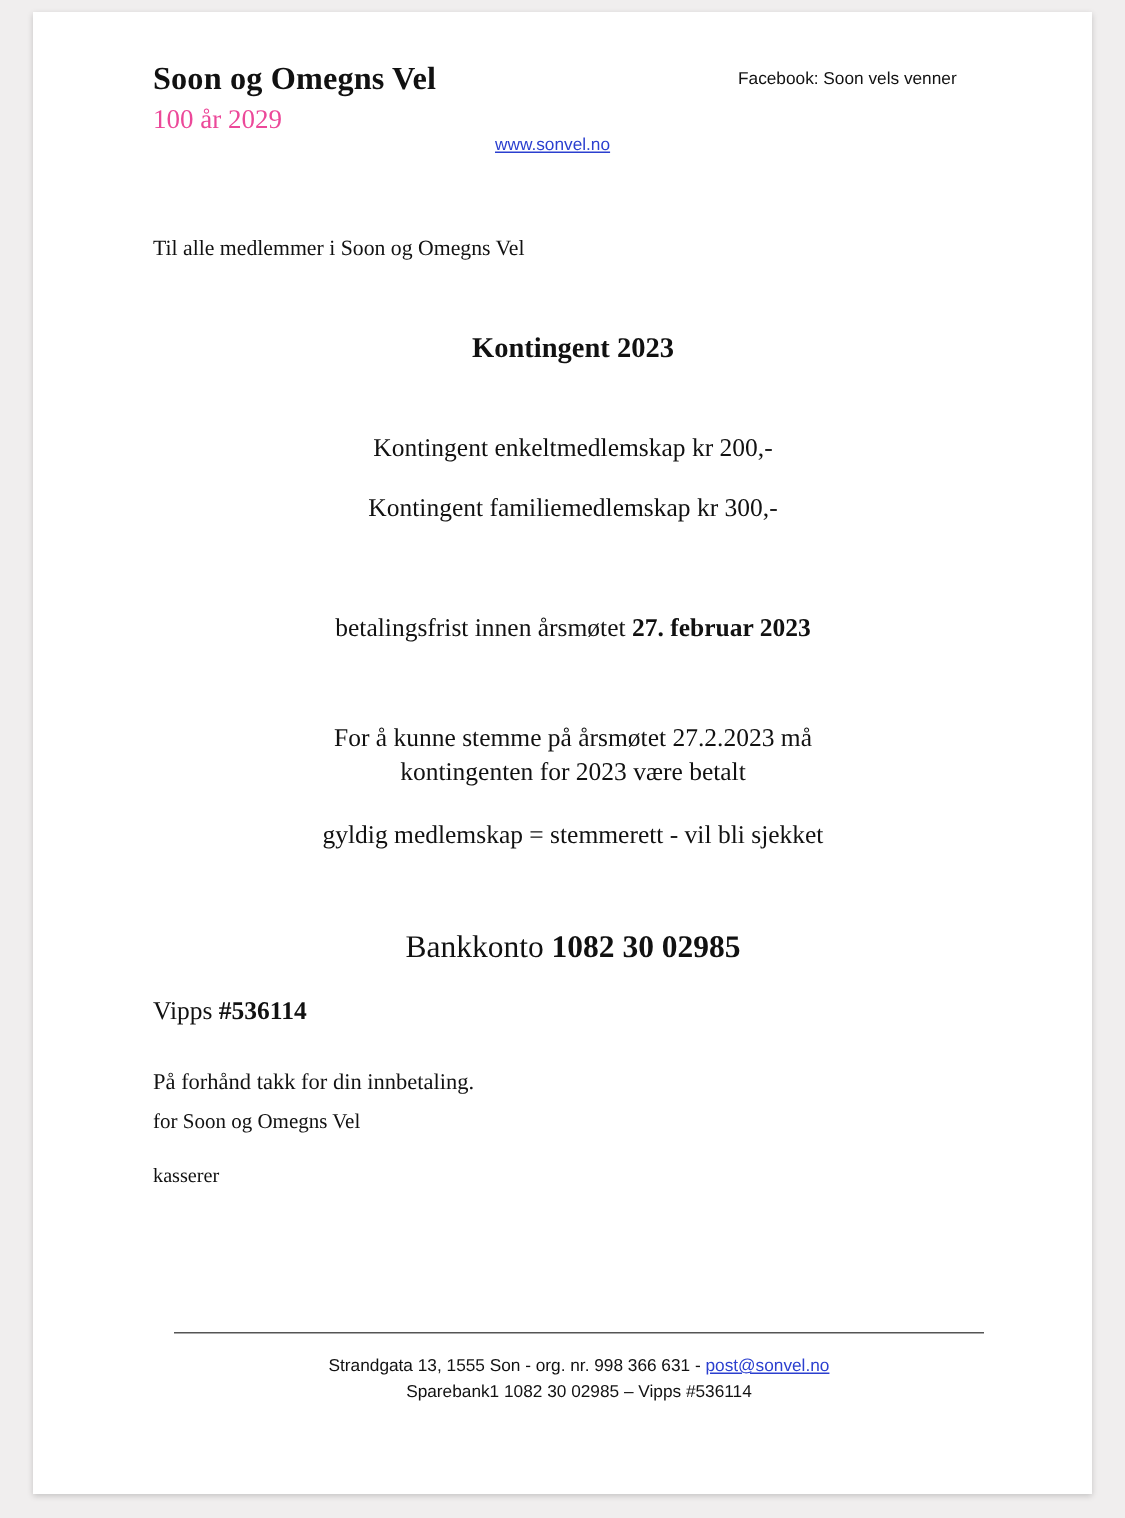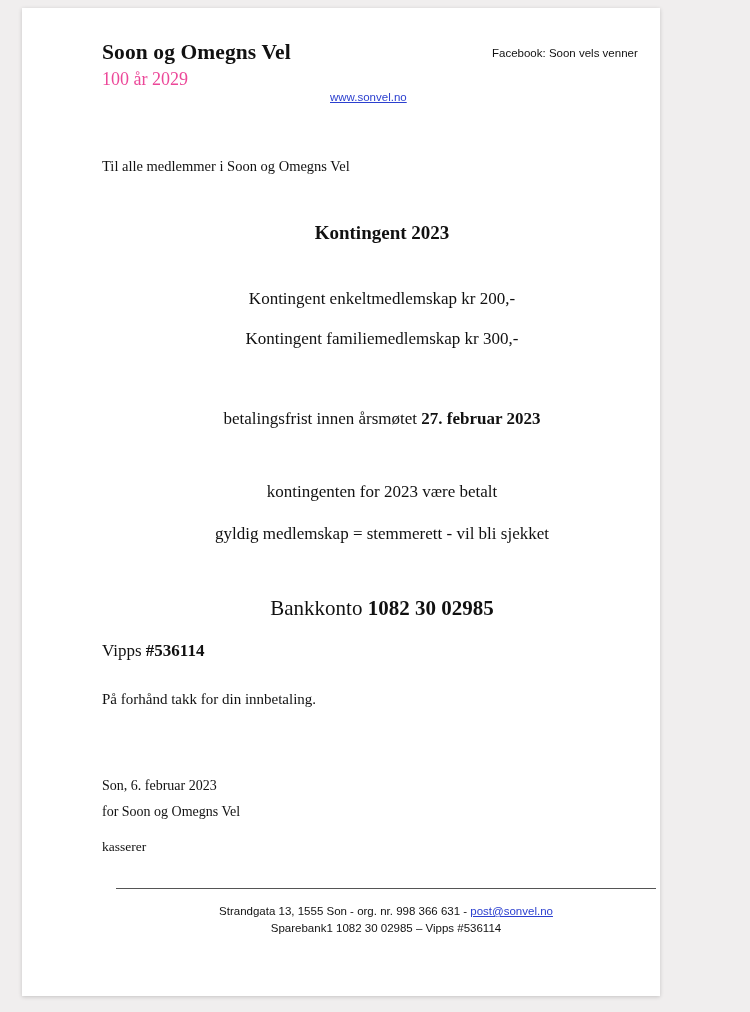--- a/index.html
+++ b/index.html
@@ -10,21 +10,21 @@
     width: 750px;
     height: 1012px;
     background: #f0eeee;
     font-family: "Liberation Serif", serif;
     overflow: hidden;
   }
   .page-wrap {
     position: absolute;
     left: 22px;
     top: 8px;
-    width: 638px;
+    width: 706px;
     height: 988px;
     background: #ffffff;
     box-shadow: 0 1px 4px rgba(0,0,0,0.18);
     box-sizing: border-box;
   }
   .content {
     position: absolute;
     left: 80px;
     top: 32px;
     width: 560px;
@@ -188,36 +188,36 @@
     <div class="doc-title">Kontingent 2023</div>
 
     <div class="fee-line fee-1">Kontingent enkeltmedlemskap kr 200,-</div>
     <div class="fee-line fee-2">Kontingent familiemedlemskap kr 300,-</div>
 
     <div class="deadline">
       <span>betalingsfrist innen årsmøtet </span><b>27. februar 2023</b>
     </div>
 
     <div class="vote-block">
+      <div>For å kunne stemme på årsmøtet 27.2.2023 må</div>
       <div>kontingenten for 2023 være betalt</div>
     </div>
 
     <div class="vote-note">gyldig medlemskap = stemmerett - vil bli sjekket</div>
 
     <div class="account">
       <span>Bankkonto </span><b>1082 30 02985</b>
     </div>
 
     <div class="vipps">
       <span>Vipps </span><b>#536114</b>
     </div>
 
     <div class="thanks">På forhånd takk for din innbetaling.</div>
 
-    <div class="sign-date">Son, 6. februar 2023</div>
     <div class="sign-for">for Soon og Omegns Vel</div>
     <div class="sign-name">
       <div>kasserer</div>
     </div>
 
   </div>
 
   <div class="footer">
     <hr class="hr">
     <div class="footer-line">

